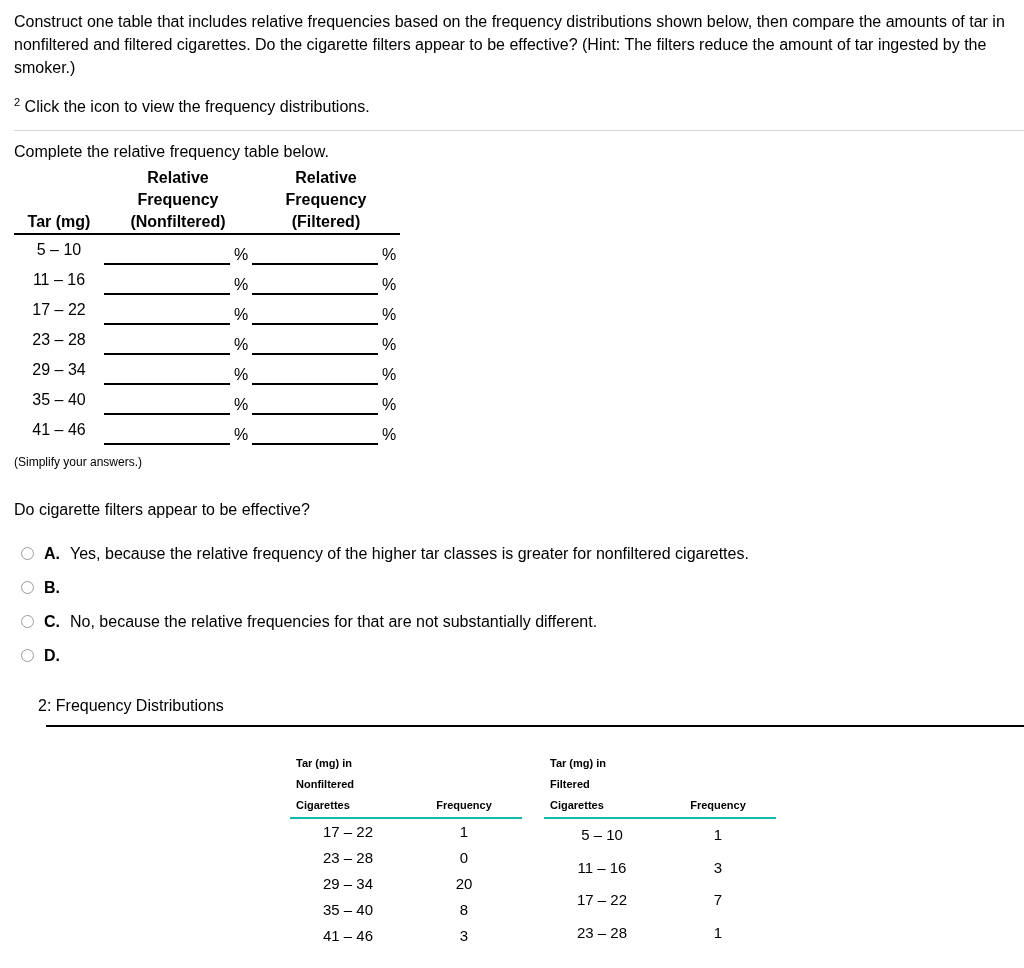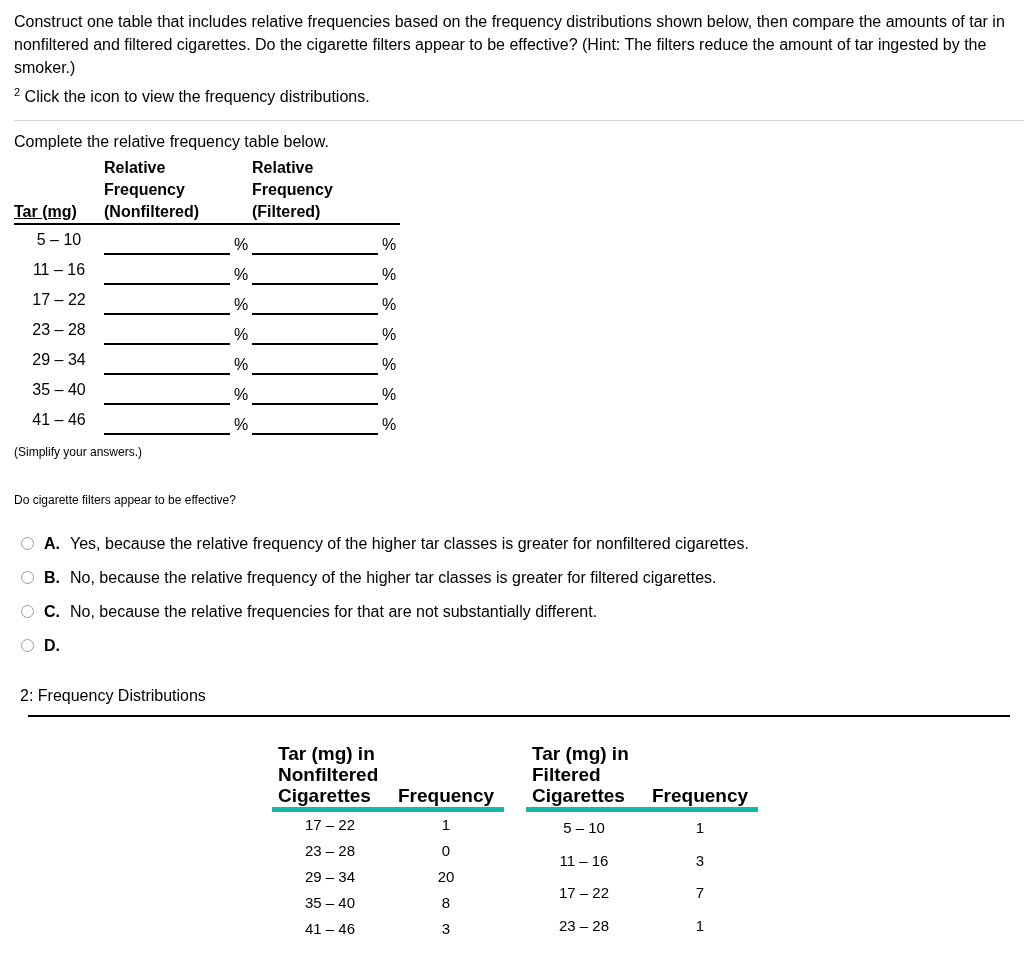--- a/index.html
+++ b/index.html
@@ -23,21 +23,21 @@
   }
   .problem-text {
     font-size: 16px;
     line-height: 23px;
     width: 1000px;
     margin: 0;
   }
   .icon-note {
     font-size: 16px;
     line-height: 23px;
-    margin: 6px 0 0 0;
+    margin: 16px 0 0 0;
   }
   .icon-note .sup {
     font-size: 11px;
     vertical-align: super;
     line-height: 0;
   }
 
   .thin-divider {
     height: 1px;
     background: #d4d4d4;
@@ -61,29 +61,28 @@
   }
   table.relfreq th,
   table.relfreq td {
     padding: 0;
     margin: 0;
   }
   .rf-head-cell {
     font-weight: bold;
     font-size: 16px;
     line-height: 22px;
-    text-align: left;
+    text-align: center;
     vertical-align: bottom;
     border-bottom: 2px solid #000;
     padding: 0 4px 2px 4px;
     white-space: pre-line;
   }
   .rf-head-tar {
     width: 90px;
-    text-decoration: underline;
   }
   .rf-head-nf {
     width: 143px;
   }
   .rf-head-f {
     width: 143px;
   }
 
   .rf-class {
     text-align: center;
@@ -118,21 +117,21 @@
     width: 16px;
   }
 
   .simplify {
     font-size: 12px;
     line-height: 22px;
     margin: 6px 0 0 0;
   }
 
   .question-line {
-    font-size: 12px;
+    font-size: 16px;
     line-height: 22px;
     margin: 26px 0 0 0;
   }
 
   
   .choices {
     margin-top: 22px;
   }
   .choice {
     display: flex;
@@ -159,21 +158,21 @@
   .choice-text {
     font-size: 16px;
     line-height: 22px;
     max-width: 760px;
     text-align: center;
   }
 
   
   .attach {
     margin-top: 28px;
-    padding: 0 14px;
+    padding: 0 32px;
   }
   .attach-title {
     font-size: 16px;
     line-height: 22px;
     margin-left: 6px;
   }
   .attach-rule {
     height: 2px;
     background: #000;
     width: 982px;
@@ -186,24 +185,24 @@
     padding-left: 258px;
   }
   table.freq {
     border-collapse: collapse;
   }
   table.freq + table.freq {
     margin-left: 22px;
   }
   .fq-head {
     font-weight: bold;
-    font-size: 19px;
+    font-size: 11px;
     line-height: 21px;
     vertical-align: bottom;
-    border-bottom: 5px solid #14b8a6;
+    border-bottom: 2px solid #14b8a6;
     padding: 0 6px 1px 6px;
     white-space: pre-line;
   }
   .fq-head-class {
     width: 104px;
     text-align: left;
   }
   .fq-head-class.center-mid {
     text-align: left;
   }
@@ -361,21 +360,20 @@
 
   <div class="choices">
     <div class="choice">
       <span class="radio"></span>
       <span class="choice-letter">A.</span>
       <span class="choice-text">Yes, because the relative frequency of the higher tar classes is greater for nonfiltered cigarettes.</span>
     </div>
     <div class="choice">
       <span class="radio"></span>
       <span class="choice-letter">B.</span>
-      <span class="choice-text">No, because the relative frequency of the higher tar classes is greater for filtered cigarettes.</span>
     </div>
     <div class="choice">
       <span class="radio"></span>
       <span class="choice-letter">C.</span>
       <span class="choice-text">No, because the relative frequencies for that are not substantially different.</span>
     </div>
     <div class="choice">
       <span class="radio"></span>
       <span class="choice-letter">D.</span>
     </div>

